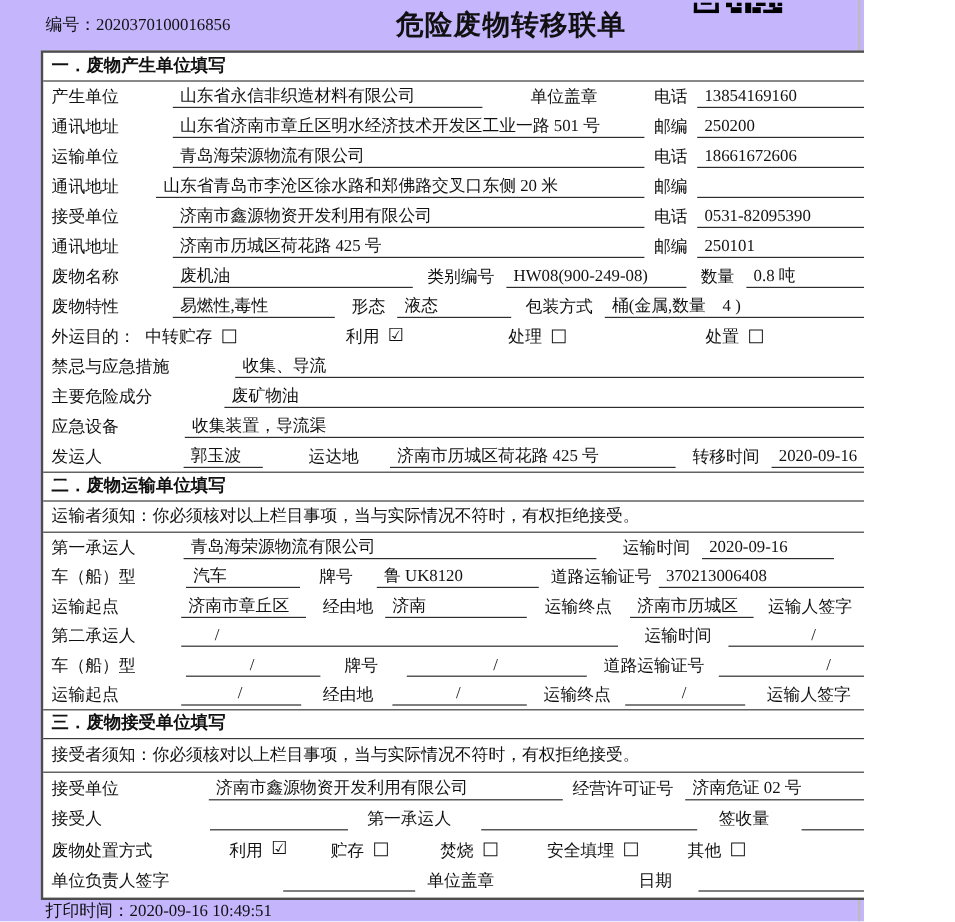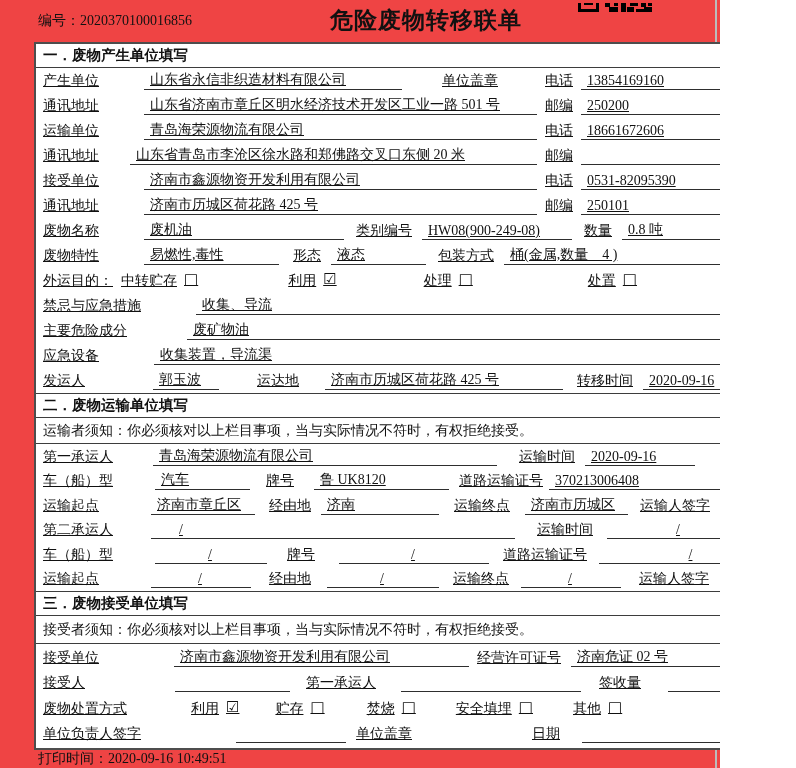--- a/index.html
+++ b/index.html
@@ -1,29 +1,29 @@
 <!DOCTYPE html>
 <html><head>
 <meta charset="utf-8">
 <style>
   html,body{margin:0;padding:0;background:#fff;}
-  .page{position:relative;width:720px;height:768px;background:#ef4444;overflow:hidden;
+  .page{position:relative;width:720px;height:768px;background:#c4b5fd;overflow:hidden;
         font-family:"Liberation Serif","DejaVu Serif",serif;color:#111;font-size:14px;}
   .serial{position:absolute;left:38px;top:12px;white-space:nowrap;}
   .title{position:absolute;left:330px;top:5px;font-size:23px;font-weight:bold;white-space:nowrap;letter-spacing:1px;}
   .qr{position:absolute;left:578px;top:0;}
   .page-edge{position:absolute;right:3px;top:0;width:2px;height:768px;background:#bcbcbc;}
   .box{position:absolute;left:34px;top:42px;width:723px;height:708px;border:2px solid #4d4d4d;
        box-sizing:border-box;background:#fff;}
   .sec-h{height:24px;line-height:22px;font-weight:bold;padding-left:7px;font-size:14.5px;
          border-bottom:1px solid #3d3d3d;box-sizing:border-box;}
   .sec-h.mid{height:25px;border-top:1px solid #3d3d3d;}
   .notice{height:26px;line-height:25px;padding-left:7px;border-bottom:1px solid #3d3d3d;box-sizing:border-box;white-space:nowrap;}
   .notice.n3{height:28px;line-height:27px;}
-  .r{display:flex;align-items:flex-end;padding:0 4px 3px 7px;box-sizing:border-box;text-decoration:underline;}
+  .r{display:flex;align-items:flex-end;padding:0 4px 3px 7px;box-sizing:border-box;}
   .row1{height:25px;}
   .row2{height:24.5px;}
   .row3{height:25.5px;}
   .lb{flex:0 0 auto;white-space:nowrap;}
   .u{flex:0 0 auto;border-bottom:1px solid #2e2e2e;white-space:nowrap;overflow:hidden;
      padding:0 2px 0 6px;box-sizing:border-box;}
   .u.fx{flex:1 1 auto;}
   .sp{flex:1 1 auto;}
   .ctr{text-align:center;padding-left:0;}
   .cb{font-family:"DejaVu Sans",sans-serif;font-size:15px;line-height:1;margin-left:7px;}

